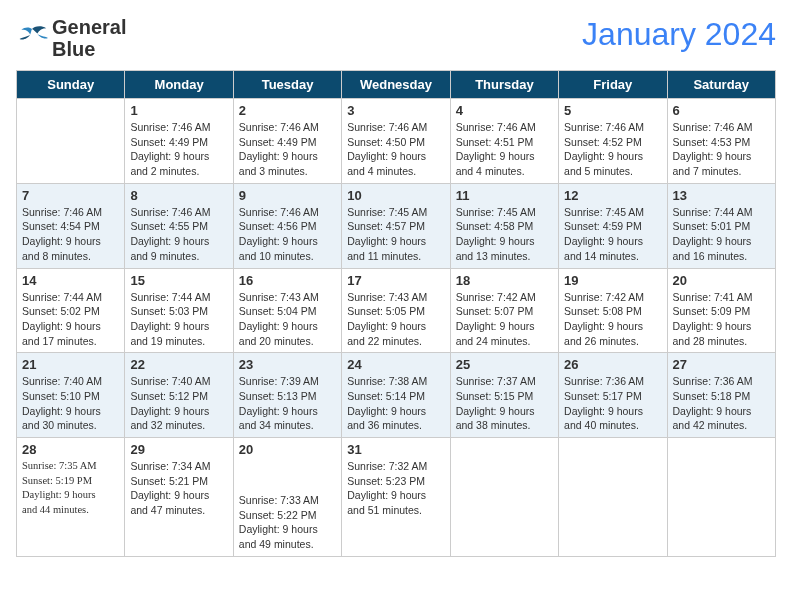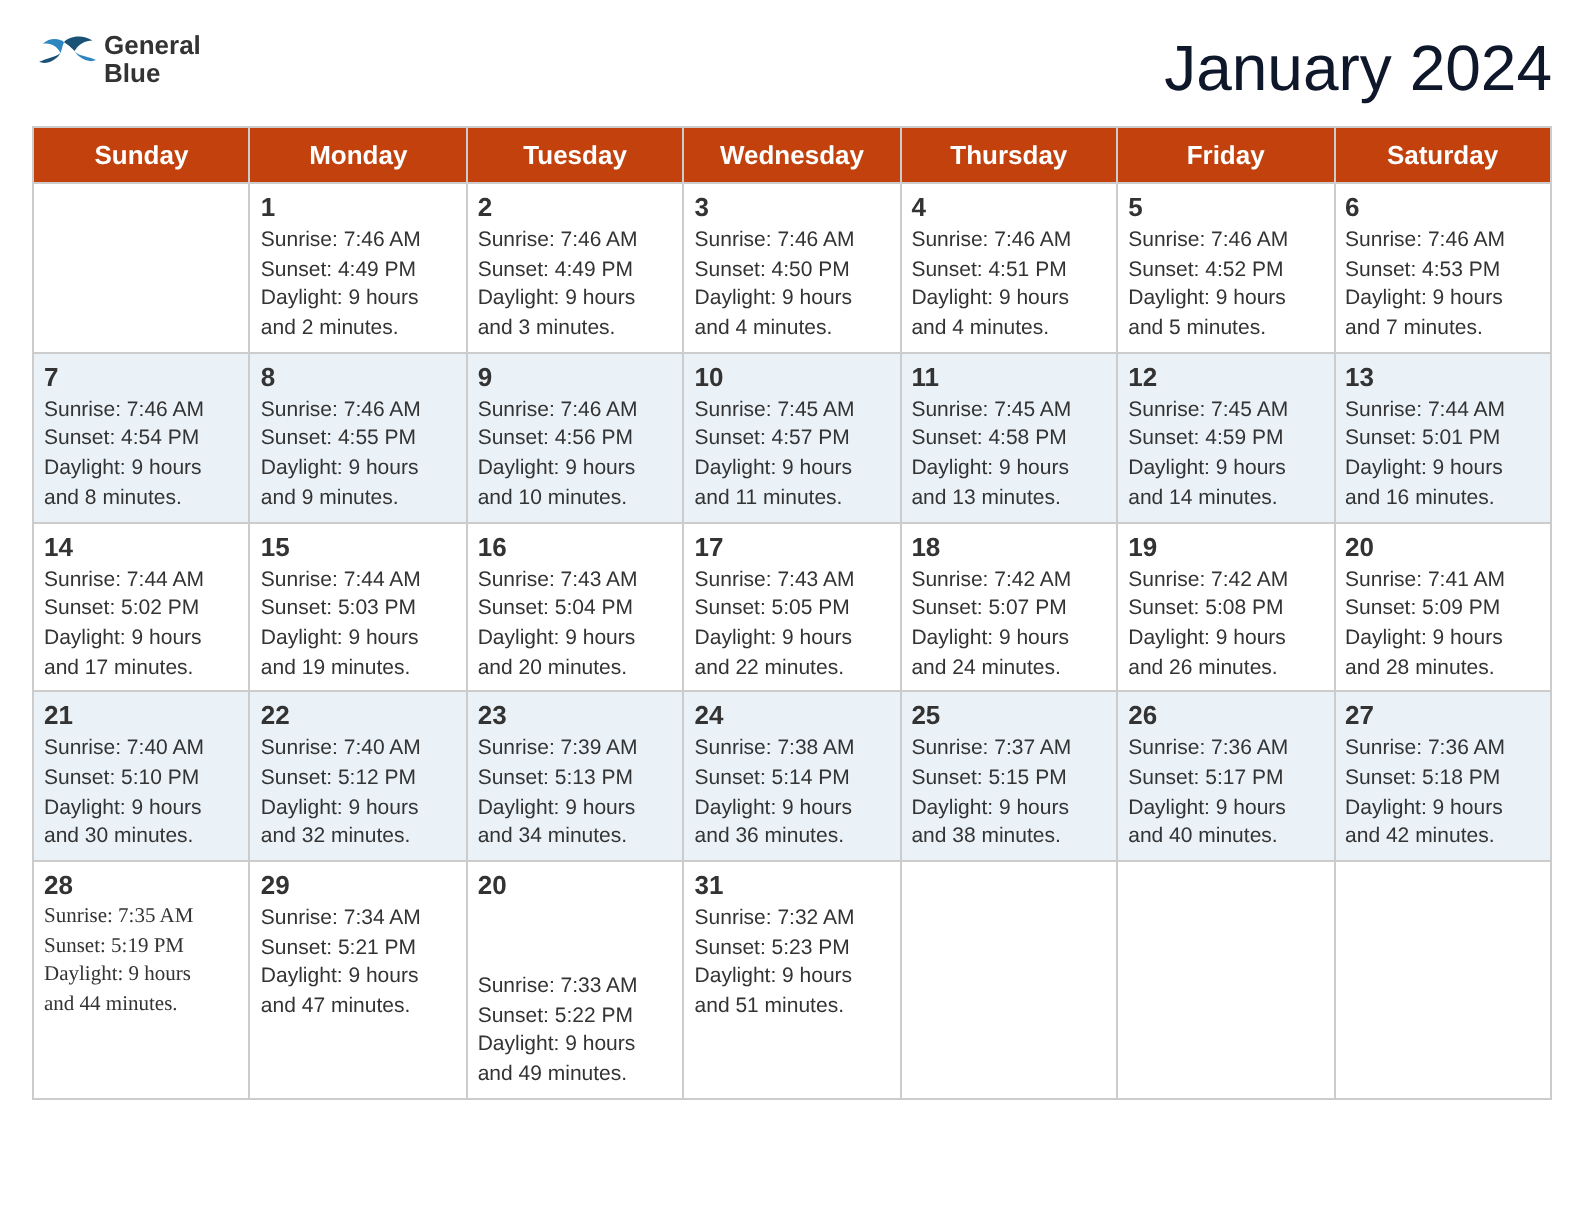--- a/index.html
+++ b/index.html
@@ -15,36 +15,36 @@
       justify-content: space-between;
       align-items: flex-start;
       margin-bottom: 10px;
     }
     .logo {
       display: flex;
       align-items: center;
       gap: 4px;
     }
     .logo-text {
-      font-size: 13px;
+      font-size: 20px;
       font-weight: bold;
       color: #333;
       line-height: 1.1;
     }
     .logo-bird {
       width: 32px;
       height: 28px;
     }
     .title-block {
       text-align: right;
     }
     .calendar-title {
       font-size: 32px;
       font-weight: normal;
-      color: #0f172a;
+      color: #3b82f6;
     }
     .calendar-subtitle {
       font-size: 16px;
       color: #333;
     }
     table {
       width: 100%;
       border-collapse: collapse;
       table-layout: fixed;
     }
@@ -78,21 +78,21 @@
     }
     td.empty {
       background: #f9f9f9;
     }
     tr:nth-child(even) td {
       background-color: #eaf2f8;
     }
     tr:nth-child(odd) td {
       background-color: #fff;
     }
-    thead tr th { background-color: #c2410c; }
+    thead tr th { background-color: #0c4a6e; }
   </style>
 </head>
 <body>
 
 <div class="header">
   <div class="logo">
     <svg class="logo-bird" viewBox="0 0 36 30" xmlns="http://www.w3.org/2000/svg">
       <path d="M18 5 C20 2, 28 0, 34 4 C30 4, 26 6, 24 10 C22 8, 20 6, 18 5Z" fill="#1a5276"></path>
       <path d="M18 5 C16 3, 10 2, 6 6 C10 5, 14 7, 16 11 C17 9, 17 7, 18 5Z" fill="#2e86c1"></path>
       <path d="M16 11 C14 15, 8 18, 4 16 C8 14, 14 13, 16 11Z" fill="#1a5276"></path>

